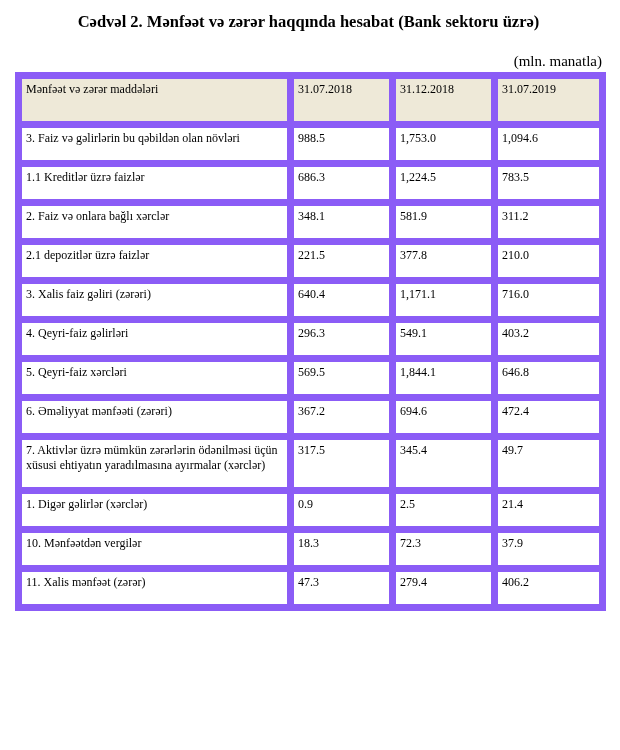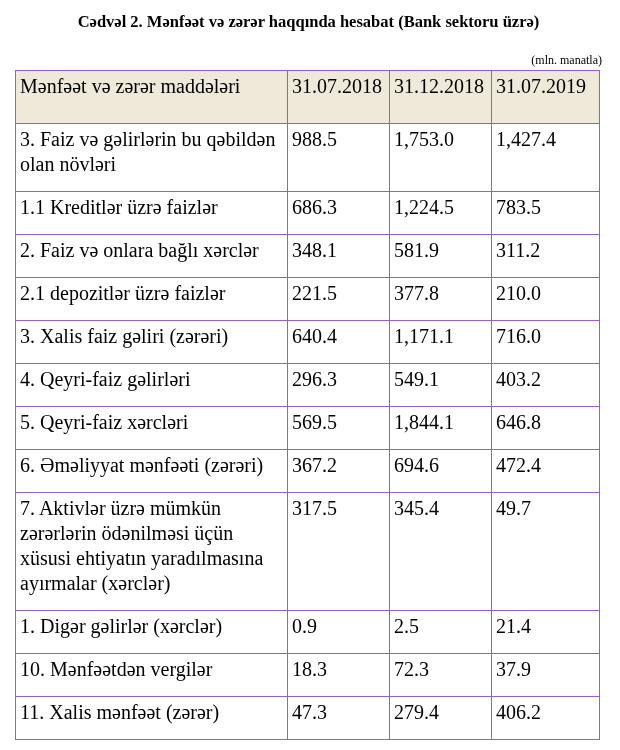--- a/index.html
+++ b/index.html
@@ -18,34 +18,34 @@
   }
   .title {
     font-size: 16.5px;
     font-weight: bold;
     text-align: center;
     margin: 4px 0 20px 0;
     line-height: 1.25;
   }
   .unit-note {
     text-align: right;
-    font-size: 12px;
+    font-size: 15px;
     margin: 0 0 2px 0;
   }
   table.pl-table {
     border-collapse: collapse;
     width: 584px;
     table-layout: fixed;
   }
   .pl-table th,
   .pl-table td {
-    border: 1px solid #8b5cf6;
+    border: 7px solid #8b5cf6;
     vertical-align: top;
     text-align: left;
-    font-size: 20px;
+    font-size: 12px;
     font-weight: normal;
     line-height: 1.25;
     padding: 3px 3px 14px 4px;
     overflow: hidden;
   }
   .pl-table th {
     background: #eee9d8;
     padding-bottom: 24px;
   }
   .pl-table td.lbl {
@@ -74,21 +74,21 @@
         <th>31.07.2018</th>
         <th>31.12.2018</th>
         <th>31.07.2019</th>
       </tr>
     </thead>
     <tbody>
       <tr>
         <td class="lbl">3. Faiz və gəlirlərin bu qəbildən olan növləri</td>
         <td>988.5</td>
         <td>1,753.0</td>
-        <td>1,427.4</td>
+        <td>1,094.6</td>
       </tr>
       <tr>
         <td class="lbl">1.1 Kreditlər üzrə faizlər</td>
         <td>686.3</td>
         <td>1,224.5</td>
         <td>783.5</td>
       </tr>
       <tr>
         <td class="lbl">2. Faiz və onlara bağlı xərclər</td>
         <td>348.1</td>

